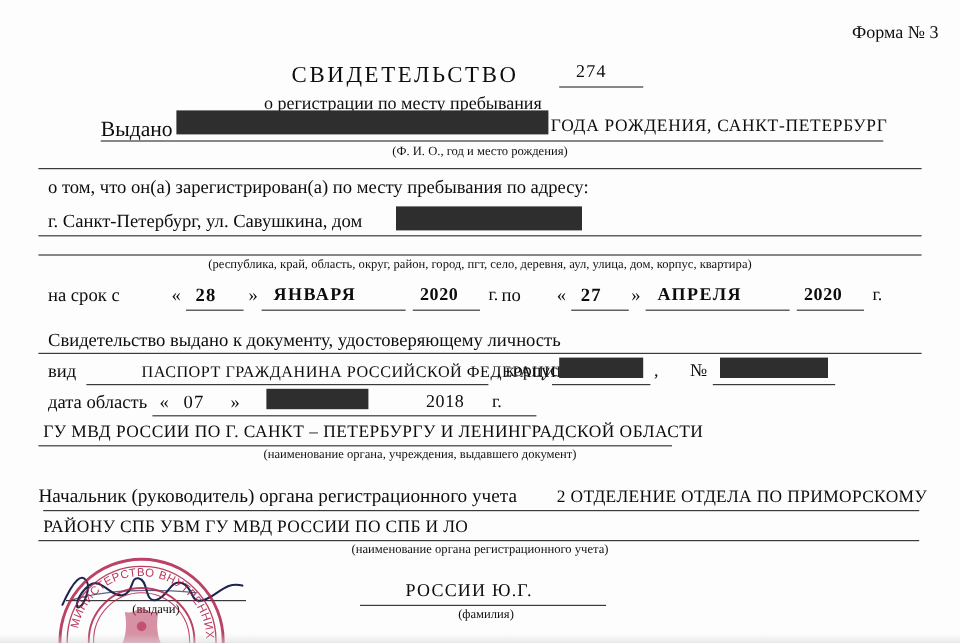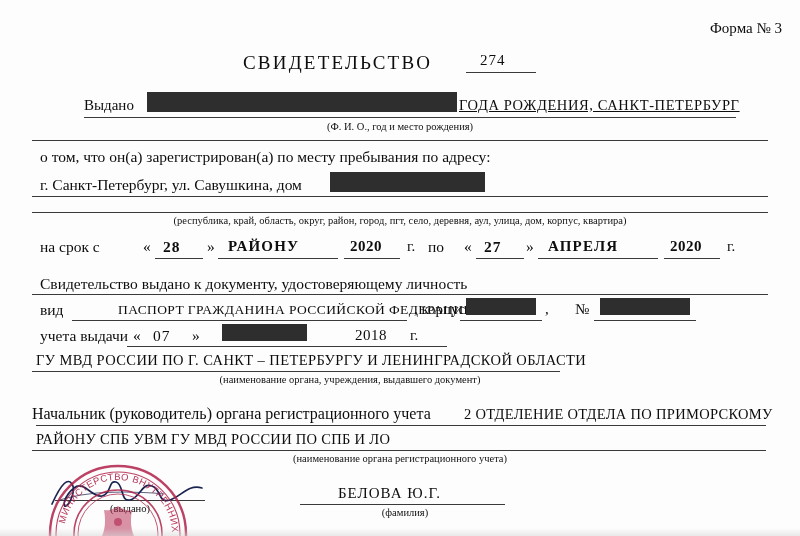--- a/index.html
+++ b/index.html
@@ -72,23 +72,23 @@
     font-size: 15px;
     letter-spacing: 1px;
   }
   #doc-number-line {
     left: 466px;
     top: 72px;
     width: 70px;
   }
 
   
-  #issued-label { left: 84px; top: 97px; font-size: 15px; }
+  #issued-label { left: 84px; top: 97px; font-size: 18px; }
   #issued-redact { left: 147px; top: 92px; width: 310px; height: 20px; }
-  #issued-text { left: 459px; top: 97px; font-size: 14.5px; text-decoration: underline; }
+  #issued-text { left: 459px; top: 97px; font-size: 14.5px; }
   #issued-line { left: 84px; top: 117px; width: 652px; }
   #caption-fio { left: 250px; top: 121px; width: 300px; }
 
   #line-2 { left: 32px; top: 140px; width: 736px; }
 
   #about-text { left: 40px; top: 148px; font-size: 15.5px; }
 
   #addr-text { left: 40px; top: 176px; font-size: 15.5px; }
   #addr-redact { left: 330px; top: 172px; width: 155px; height: 20px; }
   #addr-line { left: 32px; top: 196px; width: 736px; }
@@ -100,21 +100,21 @@
   #term-label { left: 40px; top: 238px; font-size: 15.5px; }
   #q1 { left: 143px; top: 238px; font-size: 15.5px; }
   #day-from { left: 163px; top: 238px; font-size: 15.5px; font-weight: bold; letter-spacing: 1px; }
   #q2 { left: 207px; top: 238px; font-size: 15.5px; }
   #day-from-line { left: 155px; top: 258px; width: 48px; }
   #month-from { left: 228px; top: 238px; font-size: 15px; font-weight: bold; letter-spacing: 1.2px; }
   #month-from-line { left: 218px; top: 258px; width: 120px; }
   #year-from { left: 350px; top: 238px; font-size: 15px; font-weight: bold; letter-spacing: 0.5px; }
   #year-from-line { left: 344px; top: 258px; width: 56px; }
   #g1 { left: 407px; top: 238px; font-size: 15px; }
-  #po { left: 428px; top: 238px; font-size: 15.5px; }
+  #po { left: 418px; top: 238px; font-size: 15.5px; }
   #q3 { left: 464px; top: 238px; font-size: 15.5px; }
   #day-to { left: 484px; top: 238px; font-size: 15.5px; font-weight: bold; letter-spacing: 1px; }
   #q4 { left: 526px; top: 238px; font-size: 15.5px; }
   #day-to-line { left: 476px; top: 258px; width: 48px; }
   #month-to { left: 548px; top: 238px; font-size: 15px; font-weight: bold; letter-spacing: 1.2px; text-align: right; }
   #month-to-line { left: 538px; top: 258px; width: 120px; }
   #year-to { left: 670px; top: 238px; font-size: 15px; font-weight: bold; letter-spacing: 0.5px; }
   #year-to-line { left: 664px; top: 258px; width: 56px; }
   #g2 { left: 727px; top: 238px; font-size: 15px; }
 
@@ -191,20 +191,21 @@
 </head>
 <body>
 
 <div class="page">
 
   <div class="txt" id="form-no">Форма № 3</div>
 
   <div class="txt" id="title-main">СВИДЕТЕЛЬСТВО</div>
   <div class="txt" id="doc-number">274</div>
   <div class="line" id="doc-number-line"></div>
+  <div class="txt" id="title-sub">о регистрации по месту пребывания</div>
 
   <div class="txt" id="issued-label">Выдано</div>
   <div class="redact" id="issued-redact"></div>
   <div class="txt spaced" id="issued-text">ГОДА РОЖДЕНИЯ, САНКТ-ПЕТЕРБУРГ</div>
   <div class="line" id="issued-line"></div>
   <div class="caption" id="caption-fio">(Ф. И. О., год и место рождения)</div>
 
   <div class="line" id="line-2"></div>
 
   <div class="txt" id="addr-text">г. Санкт-Петербург, ул. Савушкина, дом</div>
@@ -214,21 +215,21 @@
   <div class="line" id="addr-line"></div>
 
   <div class="line" id="line-3"></div>
   <div class="caption" id="caption-addr">(республика, край, область, округ, район, город, пгт, село, деревня, аул, улица, дом, корпус, квартира)</div>
 
   <div class="txt" id="term-label">на срок с</div>
   <div class="txt" id="q1">«</div>
   <div class="txt" id="day-from">28</div>
   <div class="txt" id="q2">»</div>
   <div class="line" id="day-from-line"></div>
-  <div class="txt" id="month-from">РАЙОНУ</div>
+  <div class="txt" id="month-from">ЯНВАРЯ</div>
   <div class="line" id="month-from-line"></div>
   <div class="txt" id="year-from">2020</div>
   <div class="line" id="year-from-line"></div>
   <div class="txt" id="g1">г.</div>
   <div class="txt" id="po">по</div>
   <div class="txt" id="q3">«</div>
   <div class="txt" id="day-to">27</div>
   <div class="txt" id="q4">»</div>
   <div class="line" id="day-to-line"></div>
   <div class="txt" id="month-to">АПРЕЛЯ</div>
@@ -244,44 +245,44 @@
   <div class="txt spaced" id="vid-value">ПАСПОРТ ГРАЖДАНИНА РОССИЙСКОЙ ФЕДЕРАЦИИ</div>
   <div class="line" id="vid-line"></div>
   <div class="txt" id="seria-label">, корпус</div>
   <div class="redact" id="seria-redact"></div>
   <div class="line" id="seria-line"></div>
   <div class="txt" id="comma1">,</div>
   <div class="txt" id="num-label">№</div>
   <div class="redact" id="num-redact"></div>
   <div class="line" id="num-line"></div>
 
-  <div class="txt" id="date-label">учета выдачи</div>
+  <div class="txt" id="date-label">дата область</div>
   <div class="txt" id="date-q1">«</div>
   <div class="txt" id="date-day">07</div>
   <div class="txt" id="date-q2">»</div>
   <div class="redact" id="date-redact"></div>
   <div class="txt" id="date-year">2018</div>
   <div class="txt" id="date-g">г.</div>
   <div class="line" id="date-line"></div>
 
   <div class="txt spaced" id="organ-text">ГУ  МВД  РОССИИ  ПО  Г. САНКТ – ПЕТЕРБУРГУ  И  ЛЕНИНГРАДСКОЙ ОБЛАСТИ</div>
   <div class="line" id="organ-line"></div>
   <div class="caption" id="caption-organ">(наименование органа, учреждения, выдавшего документ)</div>
 
   <div class="txt" id="chief-label">Начальник (руководитель) органа регистрационного учета</div>
   <div class="txt spaced" id="chief-value">2 ОТДЕЛЕНИЕ ОТДЕЛА  ПО ПРИМОРСКОМУ</div>
   <div class="line" id="chief-line1"></div>
   <div class="txt spaced" id="chief-value2">РАЙОНУ СПБ УВМ  ГУ  МВД  РОССИИ  ПО СПБ  И  ЛО</div>
   <div class="line" id="chief-line2"></div>
   <div class="caption" id="caption-chief">(наименование органа регистрационного учета)</div>
 
   <div class="line" id="sig-line"></div>
-  <div class="caption" id="caption-sig">(выдано)</div>
-
-  <div class="txt spaced" id="surname-text">БЕЛОВА Ю.Г.</div>
+  <div class="caption" id="caption-sig">(выдачи)</div>
+
+  <div class="txt spaced" id="surname-text">РОССИИ Ю.Г.</div>
   <div class="line" id="surname-line"></div>
   <div class="caption" id="caption-surname">(фамилия)</div>
 
   <svg class="abs" id="signature-scribble" viewBox="0 0 180 44">
     <path d="M6,34 C16,12 22,8 26,14 C30,20 24,34 20,36 C16,38 18,26 28,18 C38,10 46,28 56,26 C66,24 62,10 70,12 C78,14 74,32 84,30 C94,28 96,12 106,16 C116,20 112,34 124,30 C136,26 142,14 156,18" fill="none" stroke="#1c2450" stroke-width="1.7" stroke-linecap="round"></path>
     <path d="M14,30 C40,22 74,20 118,24" fill="none" stroke="#1c2450" stroke-width="1.1" stroke-linecap="round" opacity="0.7"></path>
   </svg>
 
   <svg class="abs" id="stamp" viewBox="0 0 180 180">
     <g stroke="#b0224a" fill="none" opacity="0.85">

